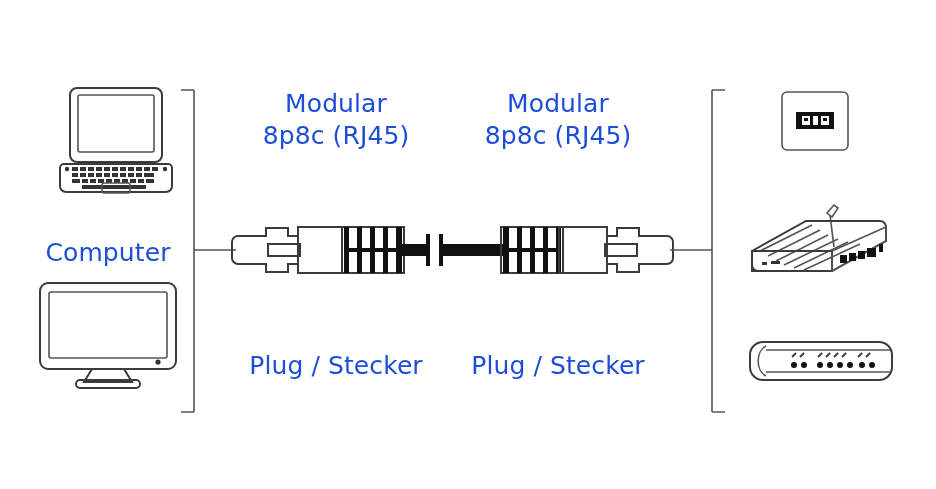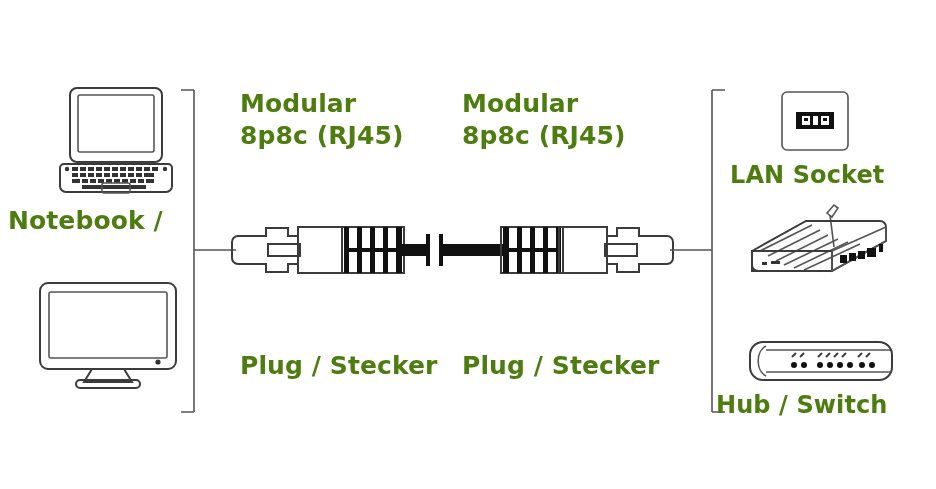--- a/index.html
+++ b/index.html
@@ -12,24 +12,25 @@
   }
   #diagram {
     position: relative;
     width: 936px;
     height: 489px;
     background: #ffffff;
     overflow: hidden;
   }
   .lbl {
     position: absolute;
-    color: #4d7c0f;
+    color: #1d4ed8;
     font-size: 25px;
-    font-weight: 700;
+    font-weight: 400;
     line-height: 1.28;
+    text-align: center;
     white-space: pre;
     letter-spacing: 0.1px;
   }
   .lbl-sm { font-size: 24px; }
   svg { display: block; }
   .ln {
     fill: none;
     stroke: #3b3b3b;
     stroke-width: 2;
   }
@@ -88,21 +89,21 @@
         <rect x="64" y="95" width="6" height="4"></rect>
           <rect x="72" y="95" width="6" height="4"></rect>
         <rect x="80" y="95" width="6" height="4"></rect>
           <rect x="88" y="95" width="8" height="4"></rect>
         <rect x="24" y="101" width="64" height="4"></rect>
       </g>
       <rect class="ln-thin" x="44" y="99" width="28" height="10" rx="2" ry="2" fill="#fff"></rect>
     </svg>
   </div>
 
-  <div class="lbl" style="left:8px; top:205px; width:200px;"><span>Notebook /</span><br></div>
+  <div class="lbl" style="left:8px; top:205px; width:200px;"><br><span>Computer</span></div>
 
   <div class="icon-box" style="left:38px; top:281px;">
     <svg width="140" height="108" viewBox="0 0 140 108">
       <rect class="ln" x="2" y="2" width="136" height="86" rx="8" ry="8" fill="#fff"></rect>
       <rect class="ln-thin" x="11" y="11" width="118" height="66" rx="2" ry="2" fill="#fff"></rect>
       <circle cx="120" cy="81" r="2.6" fill="#333"></circle>
       <path class="ln" d="M54 88 L46 101 h48 L86 88 z" fill="#fff"></path>
       <rect class="ln" x="38" y="99" width="64" height="8" rx="4" ry="4" fill="#fff"></rect>
     </svg>
   </div>
@@ -190,21 +191,20 @@
       <rect class="ln-thin" x="2" y="2" width="66" height="58" rx="5" ry="5" fill="#fff"></rect>
       <rect x="16" y="22" width="38" height="17" fill="#111"></rect>
       <path class="fill-white" d="M22 26 h8 v9 h-8 z"></path>
       <path class="fill-white" d="M33 26 h5 v9 h-5 z"></path>
       <path class="fill-white" d="M41 26 h8 v9 h-8 z"></path>
       <path fill="#111" d="M24 28 h4 v3 h-4 z"></path>
       <path fill="#111" d="M43 28 h4 v3 h-4 z"></path>
     </svg>
   </div>
 
-  <div class="lbl lbl-sm" style="left:730px; top:160px; width:190px;">LAN Socket</div>
 
   <div class="icon-box" style="left:748px; top:203px;">
     <svg width="150" height="84" viewBox="0 0 150 84">
       <path class="ln-thin" d="M79 10 L86 2 L90 5 L84 14 z" fill="#fff"></path>
       <path class="ln-thin" d="M82 12 L86 44"></path>
       <path class="ln" d="M4 48 L58 18 h74 a6 6 0 0 1 6 6 v14 l-54 30 h-74 a6 6 0 0 1 -6 -6 z" fill="#fff"></path>
       <g class="ln-thin">
         <path d="M12 48 L64 22"></path>
         <path d="M20 53 L72 27"></path>
         <path d="M28 58 L80 32"></path>
@@ -251,15 +251,14 @@
         <circle cx="72" cy="26" r="3"></circle>
           <circle cx="82" cy="26" r="3"></circle>
         <circle cx="92" cy="26" r="3"></circle>
           <circle cx="102" cy="26" r="3"></circle>
         <circle cx="114" cy="26" r="3"></circle>
           <circle cx="124" cy="26" r="3"></circle>
       </g>
     </svg>
   </div>
 
-  <div class="lbl lbl-sm" style="left:716px; top:390px; width:218px;">Hub / Switch</div>
 
 </div>
 
 </body></html>

